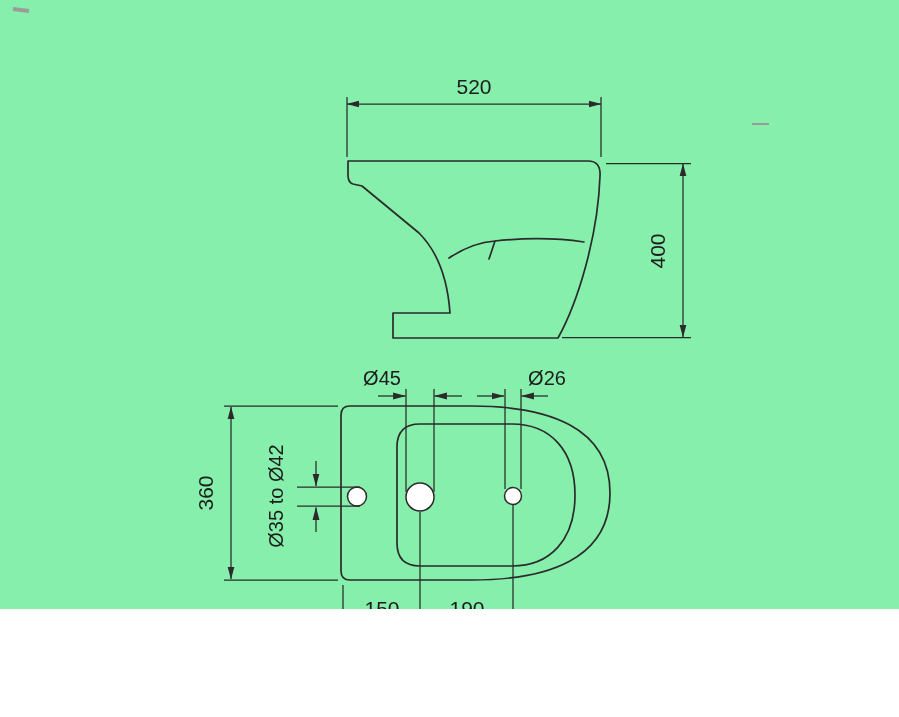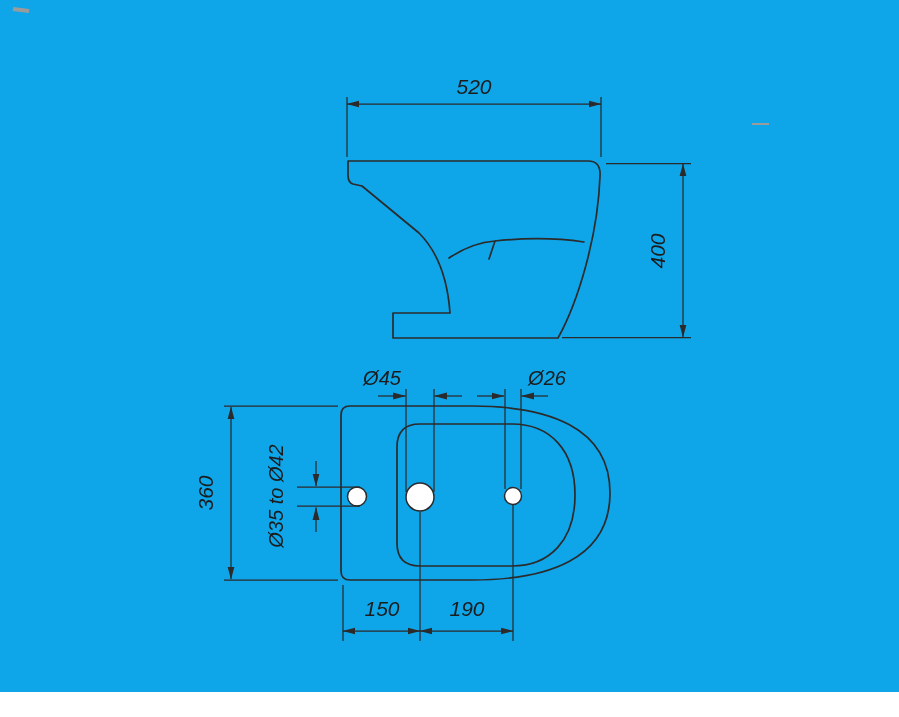--- a/index.html
+++ b/index.html
@@ -1,23 +1,22 @@
 <!DOCTYPE html>
 <html><head>
 <meta charset="utf-8">
 <style>
   html, body { margin: 0; padding: 0; background: #ffffff; }
   .canvas {
     position: relative;
     width: 899px;
-    height: 692px;
-    background: #0ea5e9;
+    height: 609px;
+    background: #86efac;
     font-family: "Liberation Sans", sans-serif;
     overflow: hidden;
-    font-style: italic;
   }
   svg { display: block; }
   .outline  { fill: none; stroke: #2b2b2b; stroke-width: 1.7; stroke-linejoin: round; stroke-linecap: round; }
   .thin     { fill: none; stroke: #2b2b2b; stroke-width: 1.25; stroke-linecap: butt; }
   .hole     { fill: #ffffff; stroke: #2b2b2b; stroke-width: 1.5; }
   .dim-text { fill: #1c1c1c; font-family: "Liberation Sans", sans-serif; font-size: 21px; }
   .dim-text-sm { fill: #1c1c1c; font-family: "Liberation Sans", sans-serif; font-size: 20px; }
   .artifact { stroke: #9b9b9b; fill: none; }
 </style>
 </head>

